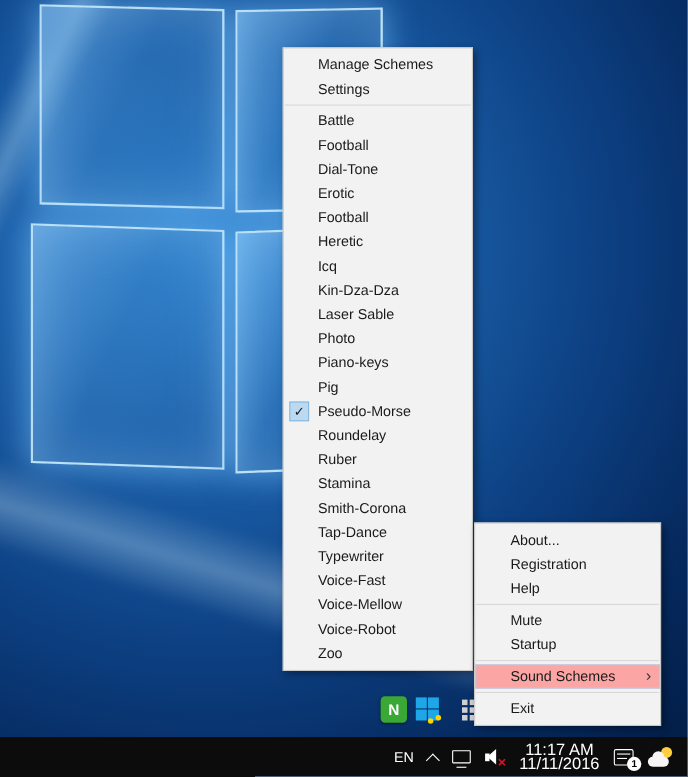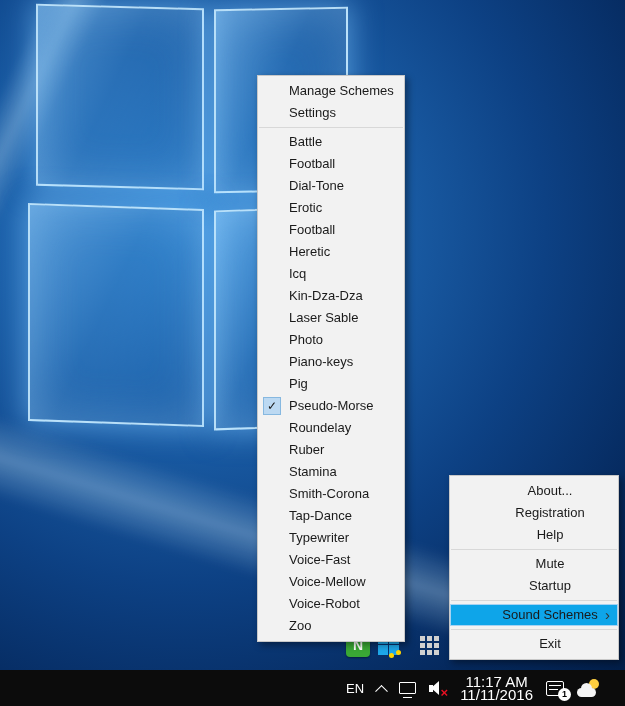--- a/index.html
+++ b/index.html
@@ -22,25 +22,25 @@
   .pane-br { left:214px; top:208px; width:138px; height:220px; transform:skewY(-2deg); }
   .beam { position:absolute; filter:blur(3px); }
   .beam-a { left:-140px; top:470px; width:620px; height:80px; transform:rotate(17deg);
     background: linear-gradient(to bottom, rgba(255,255,255,0), rgba(210,240,255,0.32), rgba(255,255,255,0)); }
   .beam-b { left:-20px; top:-40px; width:55px; height:360px; transform:rotate(26deg);
     background: linear-gradient(to right, rgba(255,255,255,0), rgba(210,240,255,0.30), rgba(255,255,255,0)); }
 
   
   .menu { position:absolute; background:#f2f2f2; border:1px solid #c8c8c8;
     box-shadow:3px 3px 7px rgba(0,0,0,0.40); padding:4px 0; font-size:13px; color:#1a1a1a; }
-  .submenu  { left:257px; top:43px;  width:148px; z-index:25;margin-top:32px; }
-  .main-menu{ left:449px; top:475px; width:170px; z-index:30;text-align:center; }
+  .submenu  { left:257px; top:43px;  width:173px; z-index:25; }
+  .main-menu{ left:431px; top:475px; width:170px; z-index:30; }
   .menu-item { position:relative; height:22px; line-height:22px; padding-left:31px; white-space:nowrap; cursor:default; }
   .main-menu .menu-item { padding-left:32px; }
-  .menu-item.highlight { background:#0ea5e9; box-shadow: inset 0 0 0 1px #a6d2f2; }
+  .menu-item.highlight { background:#fca5a5; box-shadow: inset 0 0 0 1px #a6d2f2; }
   .separator { height:1px; background:#d8d8d8; margin:3px 1px; }
   .check { position:absolute; left:5px; top:2px; width:18px; height:18px;
     background:#bcd9f2; border:1px solid #86b8e0; text-align:center; line-height:16px;
     font-size:12px; color:#1a1a1a; }
   .sub-arrow { position:absolute; right:8px; top:0; font-size:15px; line-height:22px; color:#333; }
 
   
   .tray-flyout { position:absolute; left:346px; top:633px; display:flex; gap:8px; z-index:5; align-items:flex-start; }
   .green-icon { width:24px; height:24px; background:#3aa835; border-radius:4px; color:#fff;
     font-weight:bold; font-size:14px; text-align:center; line-height:24px; box-shadow:0 1px 2px rgba(0,0,0,0.4); }
@@ -49,21 +49,21 @@
   .win-flag .wpane { background:#1ea7e8; }
   .win-flag .spark { position:absolute; width:5px; height:5px; border-radius:50%; background:#ffd400; }
   .spark-1 { right:-1px; bottom:1px; }
   .spark-2 { right:6px; bottom:-2px; }
   .grid-icon { display:grid; grid-template-columns:repeat(3,5px); grid-template-rows:repeat(3,5px);
     gap:2px; margin-left:12px; margin-top:3px; }
   .grid-icon span { background:#d0d0d0; }
 
   
   .taskbar { position:absolute; left:0; bottom:0; width:625px; height:36px; background:#0c0c0c;
-    display:flex; align-items:center; justify-content:flex-end; gap:13px; padding-right:24px;
+    display:flex; align-items:center; justify-content:flex-end; gap:13px; padding-right:12px;
     color:#fff; z-index:50; }
   .tb-lang { font-size:13px; }
   .chevron-up { width:9px; height:9px; border-left:1.5px solid #fff; border-top:1.5px solid #fff;
     transform:rotate(45deg) translate(2px,2px); }
   .net-icon { position:relative; width:17px; height:12px; border:1.5px solid #fff; border-radius:1px; }
   .net-icon::after { content:""; position:absolute; left:3px; right:3px; bottom:-5px; height:1.5px; background:#fff; }
   .speaker { position:relative; width:18px; height:15px; }
   .spk-body { position:absolute; left:0; top:4px; width:4px; height:7px; background:#fff; }
   .spk-cone { position:absolute; left:2px; top:0; width:0; height:0;
     border-top:7.5px solid transparent; border-bottom:7.5px solid transparent; border-right:8px solid #fff; }

